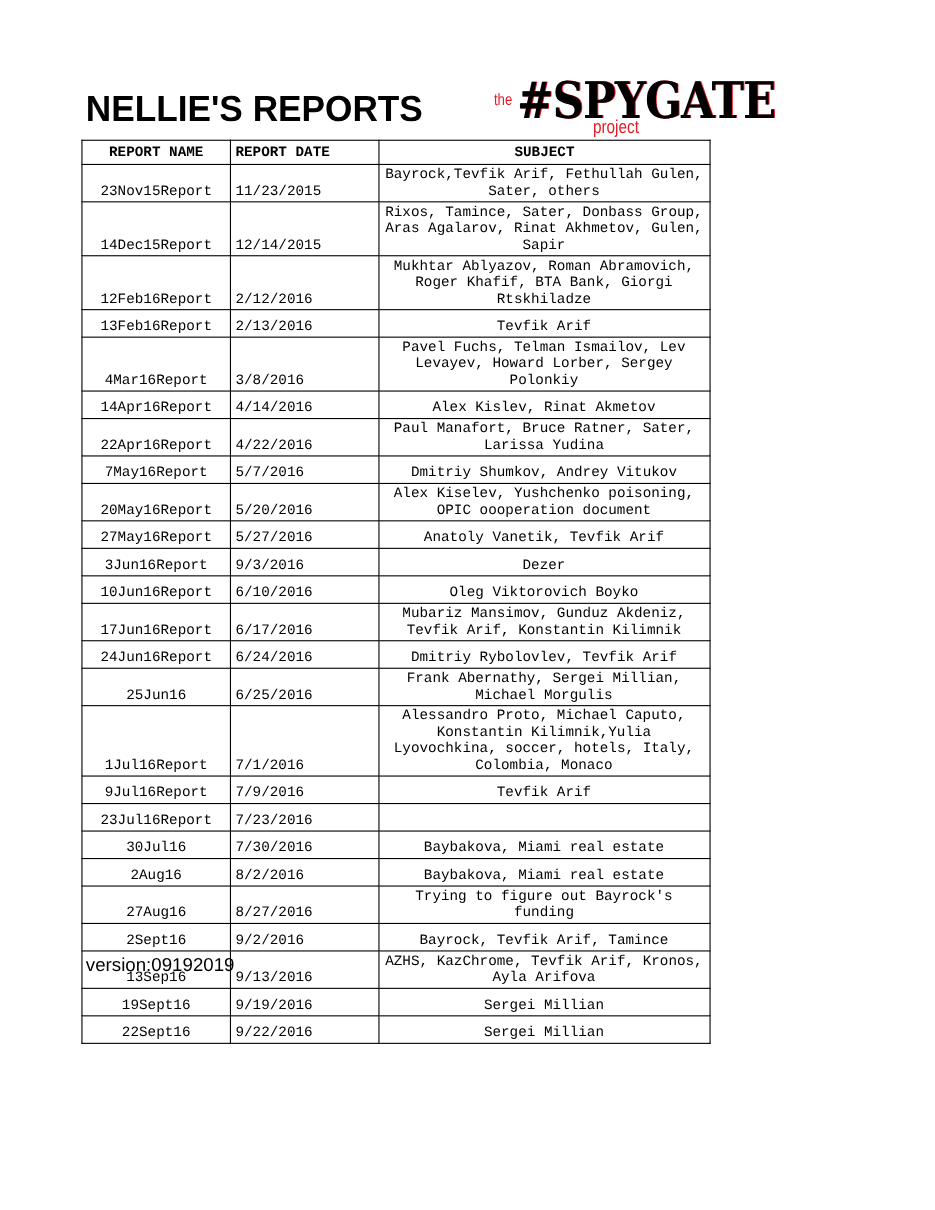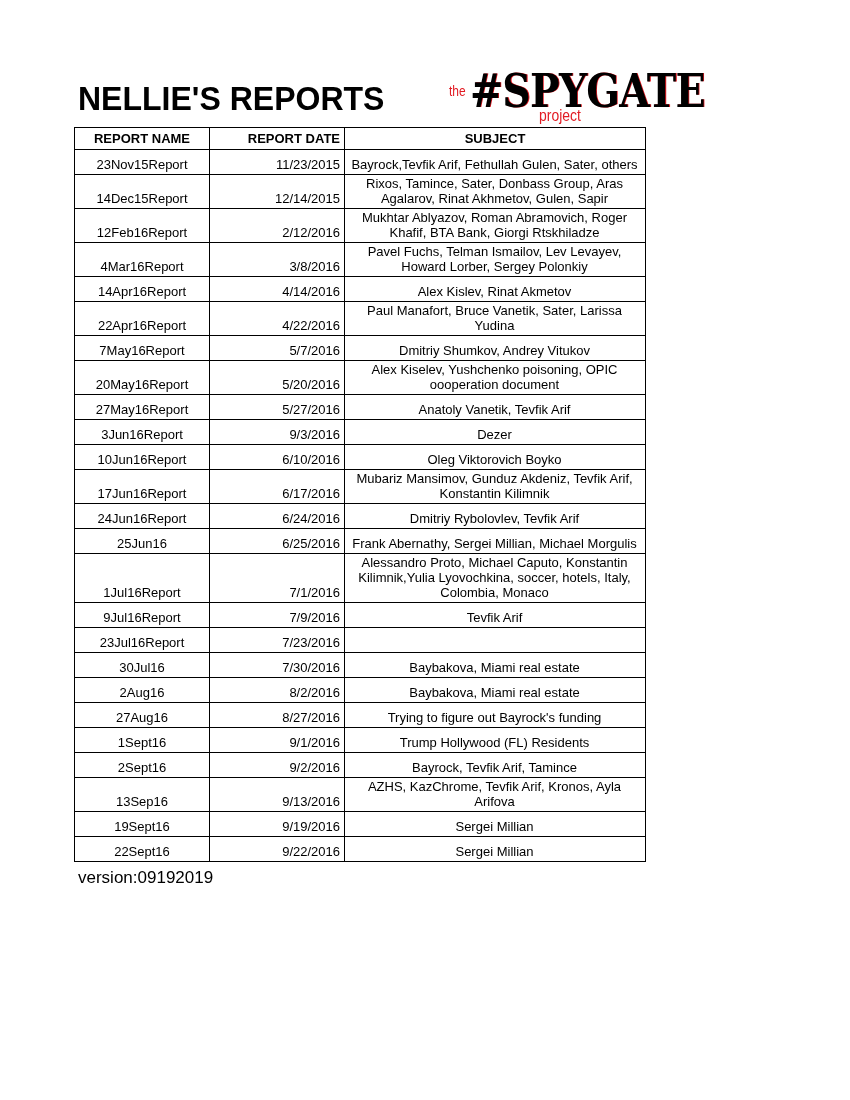--- a/index.html
+++ b/index.html
@@ -25,30 +25,30 @@
       text-shadow: 1px 0 0 #e21b23;
       line-height: 1;
     }
     .logo .project {
       position: absolute; left: 92px; top: 34px; font-size: 17px; color: #e21b23;
       font-family: "Liberation Sans", sans-serif; transform: scaleX(0.82); transform-origin: left top;
     }
     table.reports {
       position: absolute; left: 74px; top: 127px; width: 572px;
       border-collapse: collapse; font-size: 13px;
-      font-family: Liberation Sans, sans-serif;
+      font-family: Liberation Mono, monospace;
       padding-left: 28px;
     }
     table.reports th, table.reports td {
       border: 1px solid #000; padding: 0 4px; line-height: 15px;
     }
     table.reports th { height: 21px; font-weight: bold; font-size: 13px; }
     table.reports td { height: 21px; vertical-align: bottom; padding-bottom: 2px; padding-top: 1px; }
     table.reports th.c1, table.reports td.c1 { width: 126px; text-align: center; }
-    table.reports th.c2, table.reports td.c2 { width: 126px; text-align: right; margin-top: 16px; }
+    table.reports th.c2, table.reports td.c2 { width: 126px; text-align: left; margin-top: 16px; }
     table.reports th.c3, table.reports td.c3 { text-align: center; }
     table.reports td.c3 { padding-left: 3px; }
     .version {
       position: absolute; left: 78px; top: 868px; font-size: 17px;
       font-family: "Liberation Sans", sans-serif;
     }
   </style>
 </head>
 <body>
 
@@ -78,33 +78,38 @@
         <td class="c1">14Dec15Report</td>
         <td class="c2">12/14/2015</td>
         <td class="c3">Rixos, Tamince, Sater, Donbass Group, Aras Agalarov, Rinat Akhmetov, Gulen, Sapir</td>
       </tr>
       <tr>
         <td class="c1">12Feb16Report</td>
         <td class="c2">2/12/2016</td>
         <td class="c3">Mukhtar Ablyazov, Roman Abramovich, Roger Khafif, BTA Bank, Giorgi Rtskhiladze</td>
       </tr>
       <tr>
+        <td class="c1">13Feb16Report</td>
+        <td class="c2">2/13/2016</td>
+        <td class="c3">Tevfik Arif</td>
+      </tr>
+      <tr>
         <td class="c1">4Mar16Report</td>
         <td class="c2">3/8/2016</td>
         <td class="c3">Pavel Fuchs, Telman Ismailov, Lev Levayev, Howard Lorber, Sergey Polonkiy</td>
       </tr>
       <tr>
         <td class="c1">14Apr16Report</td>
         <td class="c2">4/14/2016</td>
         <td class="c3">Alex Kislev, Rinat Akmetov</td>
       </tr>
       <tr>
         <td class="c1">22Apr16Report</td>
         <td class="c2">4/22/2016</td>
-        <td class="c3">Paul Manafort, Bruce Vanetik, Sater, Larissa Yudina</td>
+        <td class="c3">Paul Manafort, Bruce Ratner, Sater, Larissa Yudina</td>
       </tr>
       <tr>
         <td class="c1">7May16Report</td>
         <td class="c2">5/7/2016</td>
         <td class="c3">Dmitriy Shumkov, Andrey Vitukov</td>
       </tr>
       <tr>
         <td class="c1">20May16Report</td>
         <td class="c2">5/20/2016</td>
         <td class="c3">Alex Kiselev, Yushchenko poisoning, OPIC oooperation document</td>
@@ -163,25 +168,20 @@
         <td class="c1">2Aug16</td>
         <td class="c2">8/2/2016</td>
         <td class="c3">Baybakova, Miami real estate</td>
       </tr>
       <tr>
         <td class="c1">27Aug16</td>
         <td class="c2">8/27/2016</td>
         <td class="c3">Trying to figure out Bayrock's funding</td>
       </tr>
       <tr>
-        <td class="c1">1Sept16</td>
-        <td class="c2">9/1/2016</td>
-        <td class="c3">Trump Hollywood (FL) Residents</td>
-      </tr>
-      <tr>
         <td class="c1">2Sept16</td>
         <td class="c2">9/2/2016</td>
         <td class="c3">Bayrock, Tevfik Arif, Tamince</td>
       </tr>
       <tr>
         <td class="c1">13Sep16</td>
         <td class="c2">9/13/2016</td>
         <td class="c3">AZHS, KazChrome, Tevfik Arif, Kronos, Ayla Arifova</td>
       </tr>
       <tr>

